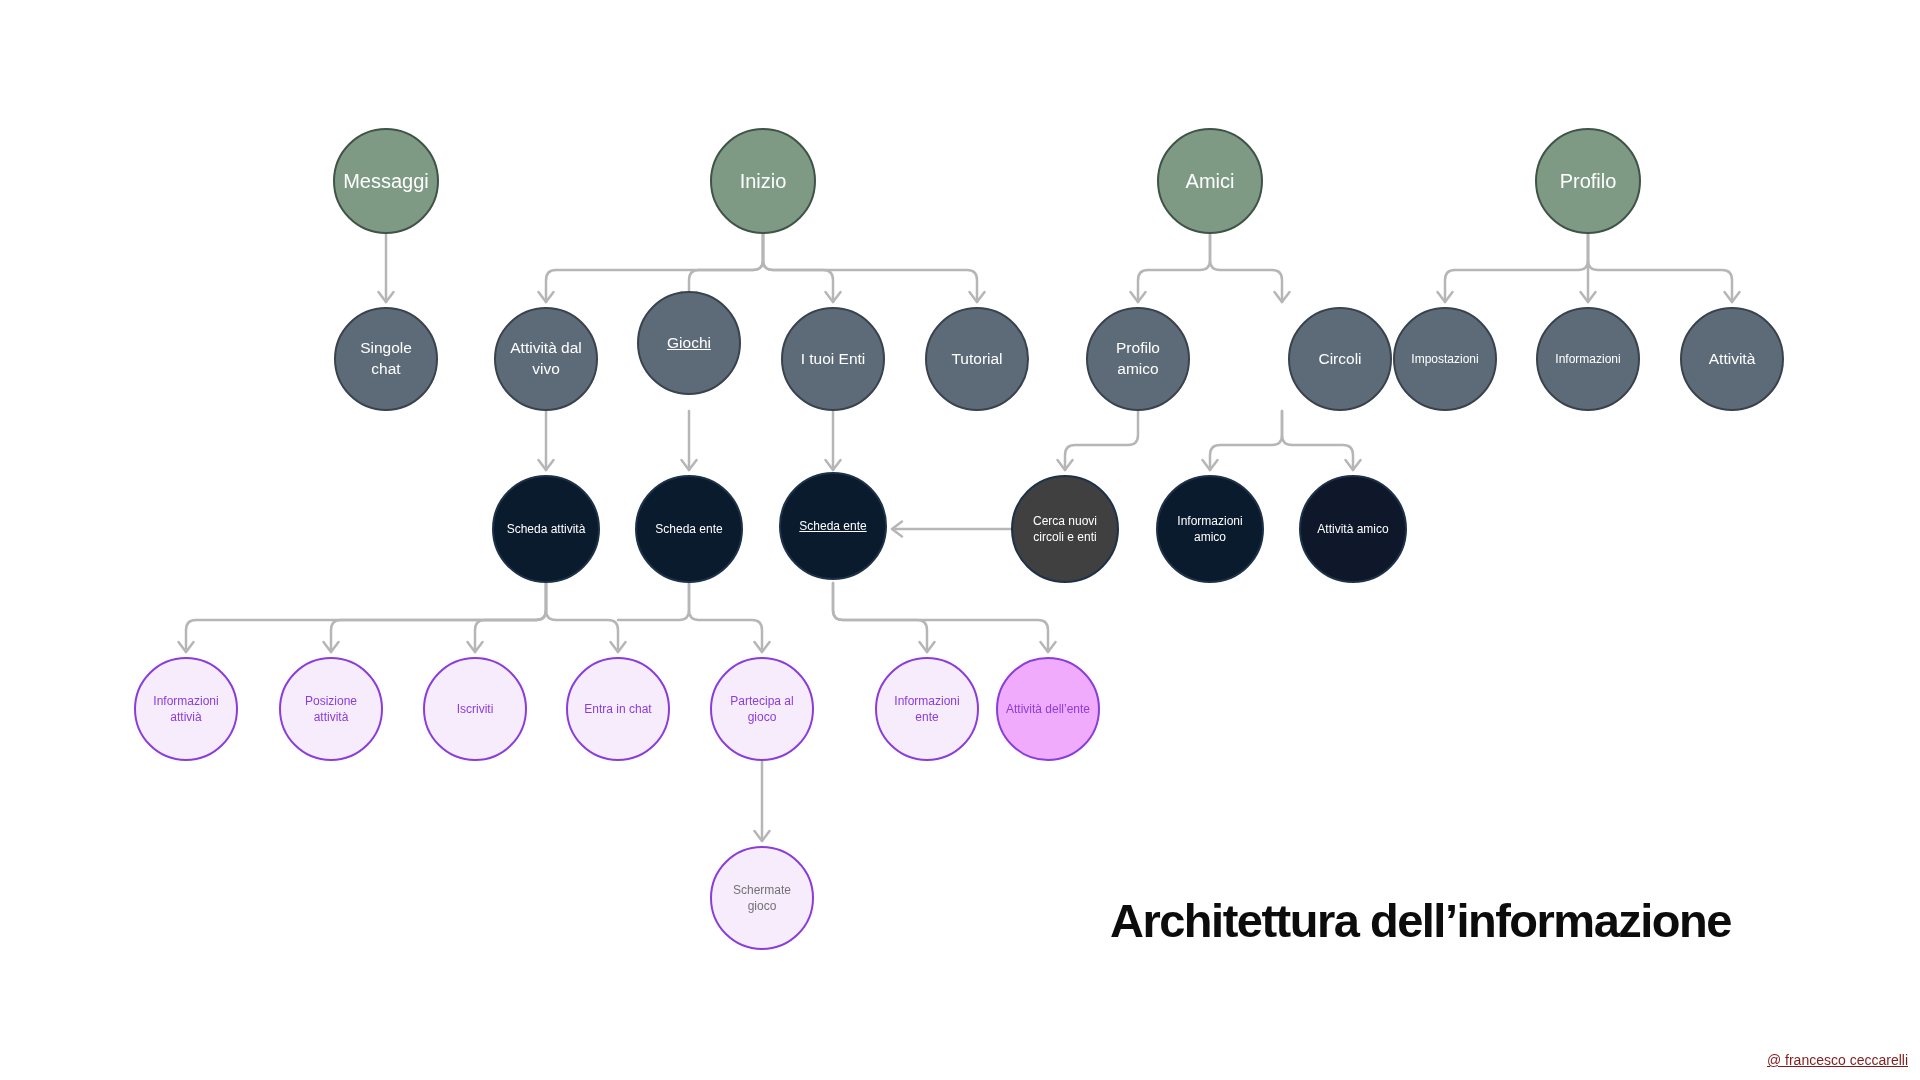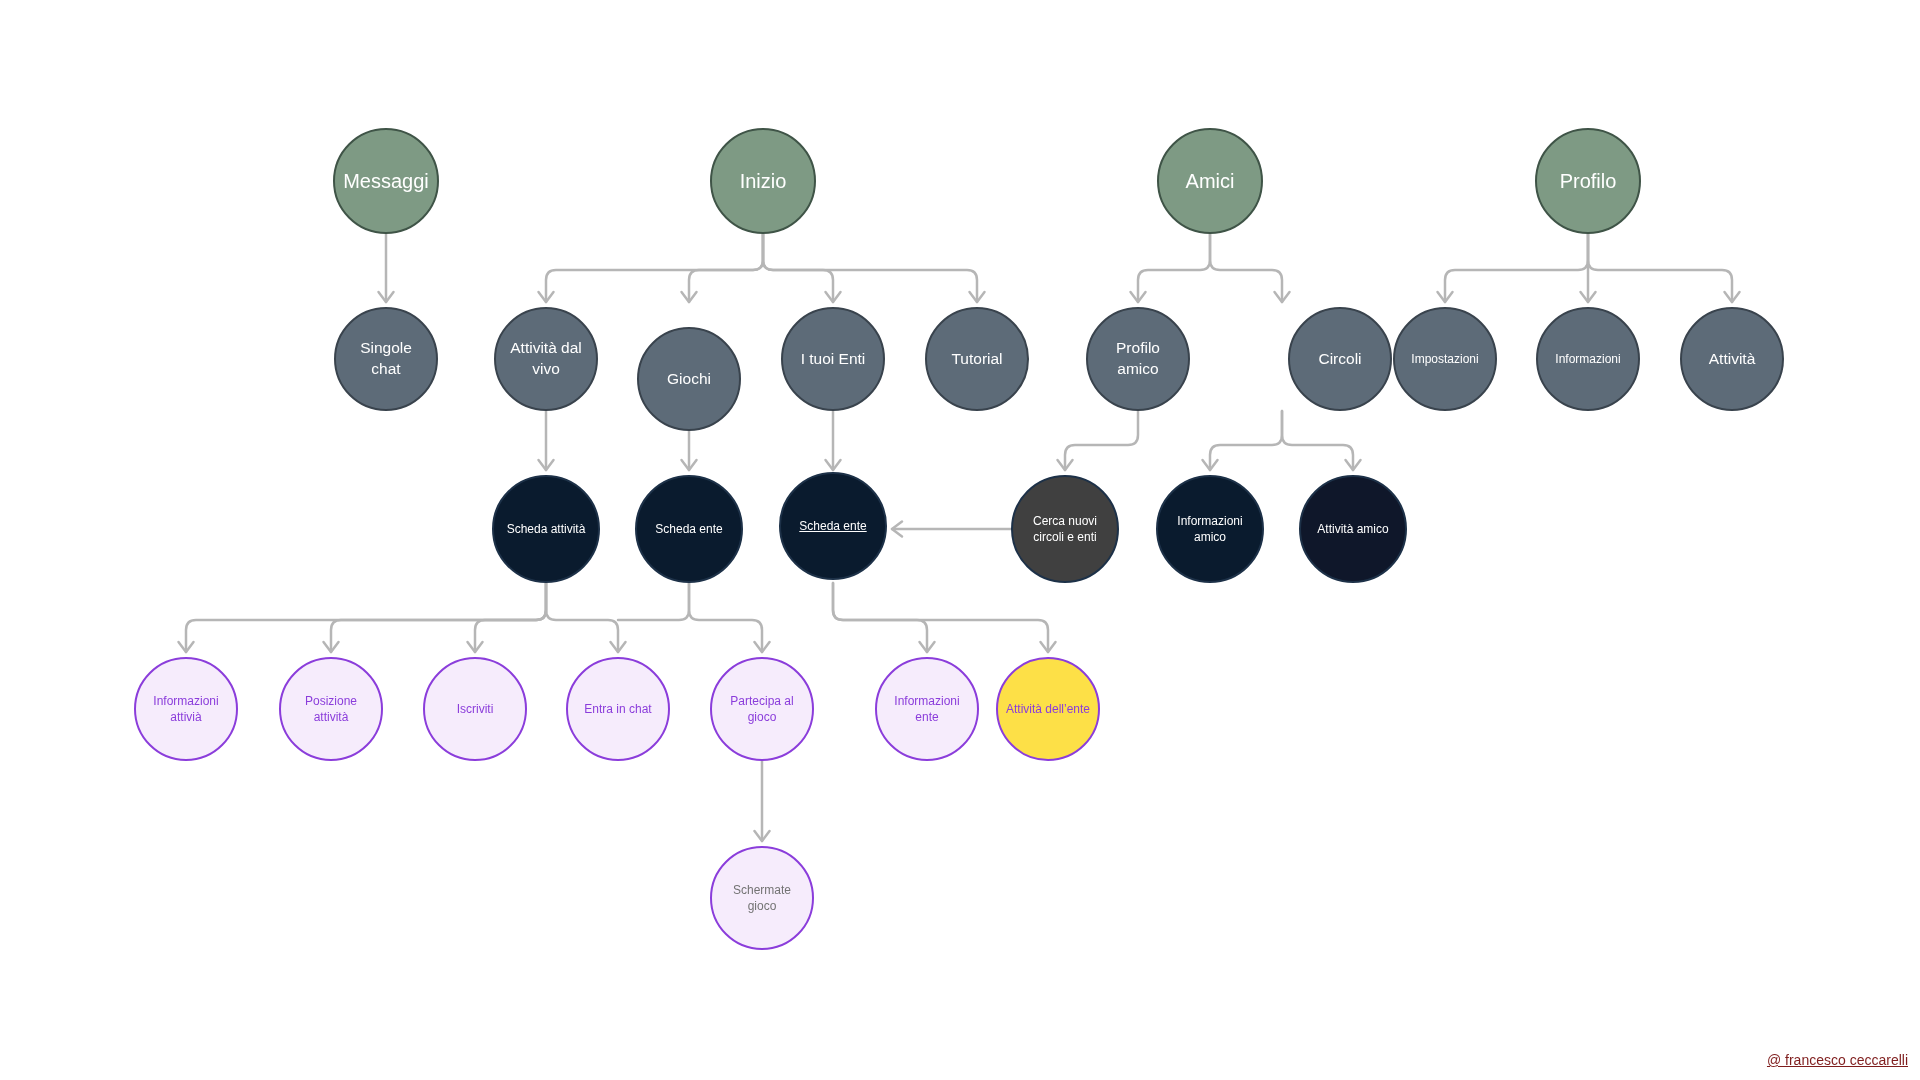--- a/index.html
+++ b/index.html
@@ -96,21 +96,21 @@
     </svg>
   <div id="nodes">
       <div class="node k-primary" style="left: 386px; top: 181px; background: rgb(126, 154, 132); border-color: rgb(63, 84, 71); border-width: 2px; color: rgb(255, 255, 255);">Messaggi</div>
       <div class="node k-primary" style="left: 763px; top: 181px; background: rgb(126, 154, 132); border-color: rgb(63, 84, 71); border-width: 2px; color: rgb(255, 255, 255);">Inizio</div>
       <div class="node k-primary" style="left: 1210px; top: 181px; background: rgb(126, 154, 132); border-color: rgb(63, 84, 71); border-width: 2px; color: rgb(255, 255, 255);">Amici</div>
       <div class="node k-primary" style="left: 1588px; top: 181px; background: rgb(126, 154, 132); border-color: rgb(63, 84, 71); border-width: 2px; color: rgb(255, 255, 255);">Profilo</div>
       <div class="node k-secondary" style="left: 386px; top: 359px; background: rgb(93, 107, 120); border-color: rgb(57, 67, 77); border-width: 2px; color: rgb(255, 255, 255);">Singole
 chat</div>
       <div class="node k-secondary" style="left: 546px; top: 359px; background: rgb(93, 107, 120); border-color: rgb(57, 67, 77); border-width: 2px; color: rgb(255, 255, 255);">Attività dal
 vivo</div>
-      <div class="node k-secondary" style="left: 689px; top: 379px; background: rgb(93, 107, 120); border-color: rgb(57, 67, 77); border-width: 2px; color: rgb(255, 255, 255);">Giochi</div>
+      <div class="node k-secondary" style="left: 689px; top: 343px; background: rgb(93, 107, 120); border-color: rgb(57, 67, 77); border-width: 2px; color: rgb(255, 255, 255); text-decoration: underline;">Giochi</div>
       <div class="node k-secondary" style="left: 833px; top: 359px; background: rgb(93, 107, 120); border-color: rgb(57, 67, 77); border-width: 2px; color: rgb(255, 255, 255);">I tuoi Enti</div>
       <div class="node k-secondary" style="left: 977px; top: 359px; background: rgb(93, 107, 120); border-color: rgb(57, 67, 77); border-width: 2px; color: rgb(255, 255, 255);">Tutorial</div>
       <div class="node k-secondary" style="left: 1138px; top: 359px; background: rgb(93, 107, 120); border-color: rgb(57, 67, 77); border-width: 2px; color: rgb(255, 255, 255);">Profilo
 amico</div>
       <div class="node k-secondary" style="left: 1340px; top: 359px; background: rgb(93, 107, 120); border-color: rgb(57, 67, 77); border-width: 2px; color: rgb(255, 255, 255);">Circoli</div>
       <div class="node k-secondary-sm" style="left: 1445px; top: 359px; background: rgb(93, 107, 120); border-color: rgb(57, 67, 77); border-width: 2px; color: rgb(255, 255, 255);">Impostazioni</div>
       <div class="node k-secondary-sm" style="left: 1588px; top: 359px; background: rgb(93, 107, 120); border-color: rgb(57, 67, 77); border-width: 2px; color: rgb(255, 255, 255);">Informazioni</div>
       <div class="node k-secondary" style="left: 1732px; top: 359px; background: rgb(93, 107, 120); border-color: rgb(57, 67, 77); border-width: 2px; color: rgb(255, 255, 255);">Attività</div>
       <div class="node k-detail" style="left: 546px; top: 529px; background: rgb(10, 27, 46); border-color: rgb(29, 49, 72); border-width: 2px; color: rgb(255, 255, 255);">Scheda attività</div>
       <div class="node k-detail" style="left: 689px; top: 529px; background: rgb(10, 27, 46); border-color: rgb(29, 49, 72); border-width: 2px; color: rgb(255, 255, 255);">Scheda ente</div>
@@ -123,18 +123,19 @@
       <div class="node k-leaf" style="left: 186px; top: 709px; background: rgb(246, 236, 252); border-color: rgb(139, 61, 219); border-width: 2.5px; color: rgb(139, 61, 219);">Informazioni
 attivià</div>
       <div class="node k-leaf" style="left: 331px; top: 709px; background: rgb(246, 236, 252); border-color: rgb(139, 61, 219); border-width: 2.5px; color: rgb(139, 61, 219);">Posizione
 attività</div>
       <div class="node k-leaf" style="left: 475px; top: 709px; background: rgb(246, 236, 252); border-color: rgb(139, 61, 219); border-width: 2.5px; color: rgb(139, 61, 219);">Iscriviti</div>
       <div class="node k-leaf" style="left: 618px; top: 709px; background: rgb(246, 236, 252); border-color: rgb(139, 61, 219); border-width: 2.5px; color: rgb(139, 61, 219);">Entra in chat</div>
       <div class="node k-leaf" style="left: 762px; top: 709px; background: rgb(246, 236, 252); border-color: rgb(139, 61, 219); border-width: 2.5px; color: rgb(139, 61, 219);">Partecipa al
 gioco</div>
       <div class="node k-leaf" style="left: 927px; top: 709px; background: rgb(246, 236, 252); border-color: rgb(139, 61, 219); border-width: 2.5px; color: rgb(139, 61, 219);">Informazioni
 ente</div>
-      <div class="node k-leaf" style="left: 1048px; top: 709px; background: #fde047; border-color: rgb(139, 61, 219); border-width: 2.5px; color: rgb(139, 61, 219);">Attività dell’ente</div>
+      <div class="node k-leaf" style="left: 1048px; top: 709px; background: #f0abfc; border-color: rgb(139, 61, 219); border-width: 2.5px; color: rgb(139, 61, 219);">Attività dell’ente</div>
       <div class="node k-leaf" style="left: 762px; top: 898px; background: rgb(246, 236, 252); border-color: rgb(139, 61, 219); border-width: 2.5px; color: #737373;">Schermate
 gioco</div>
     </div>
+  <div id="title">Architettura dell’informazione</div>
   <div id="credit">@ francesco ceccarelli</div>
 </div>
 
 </body></html>

